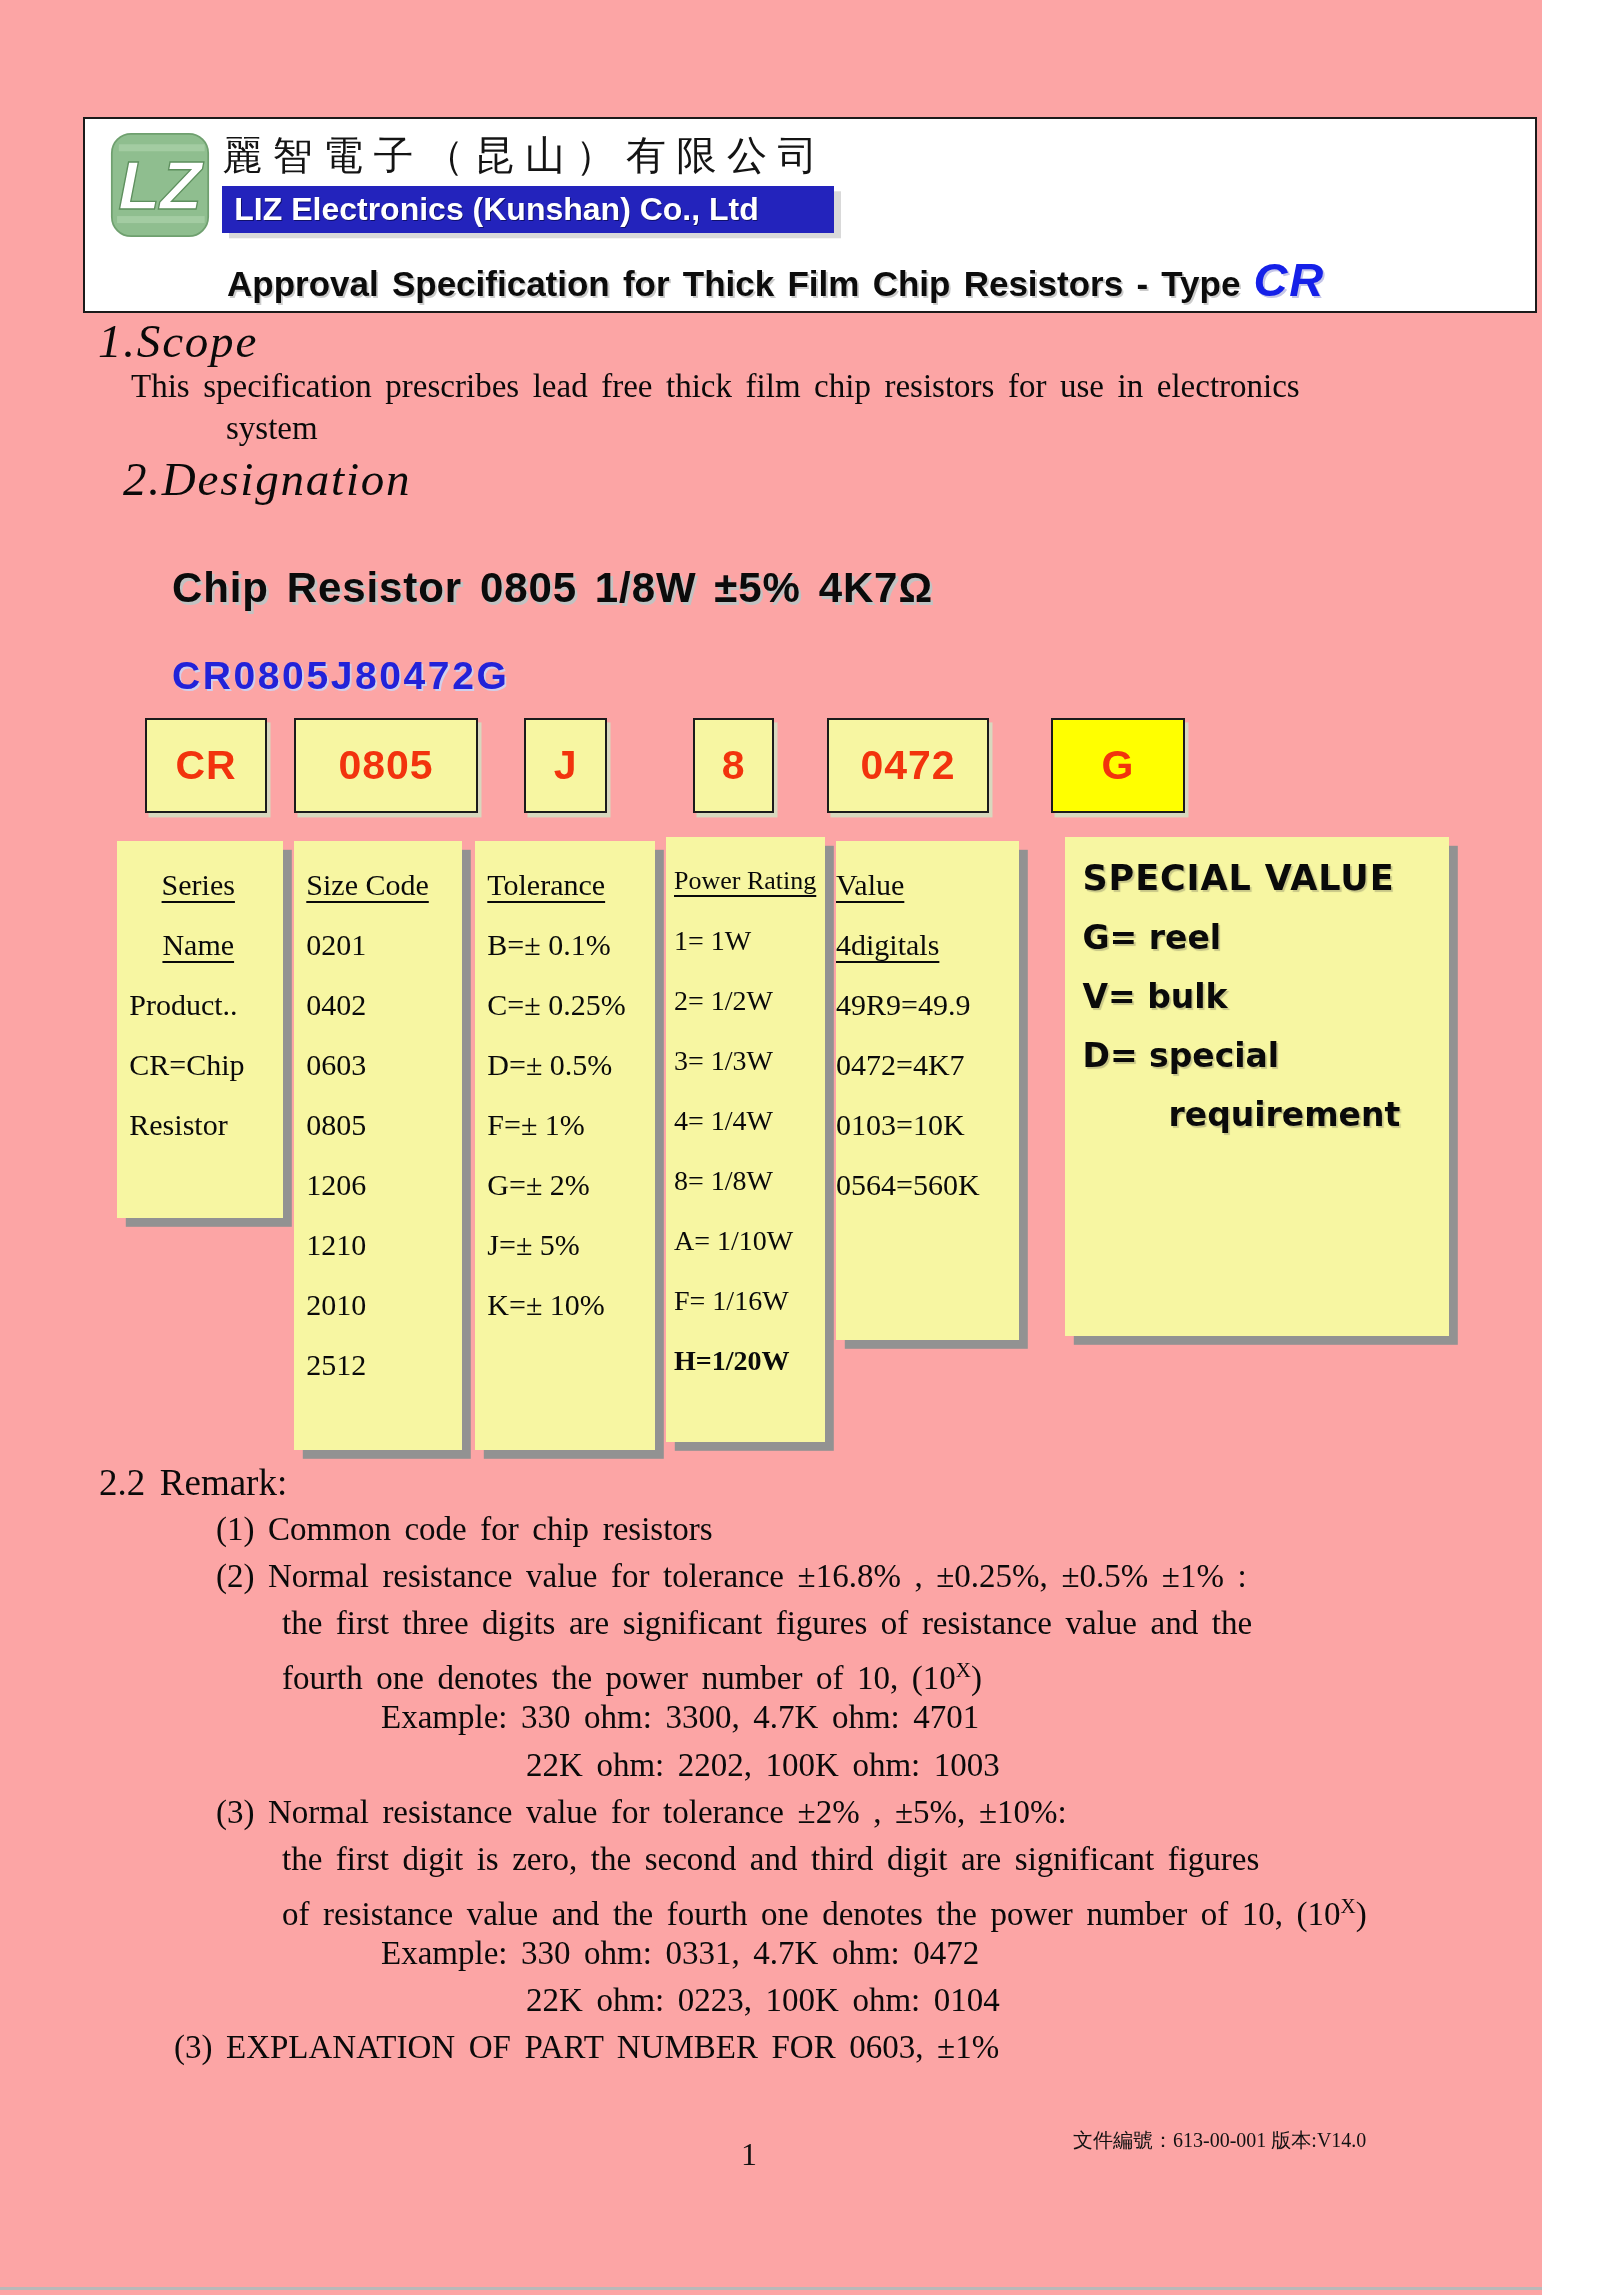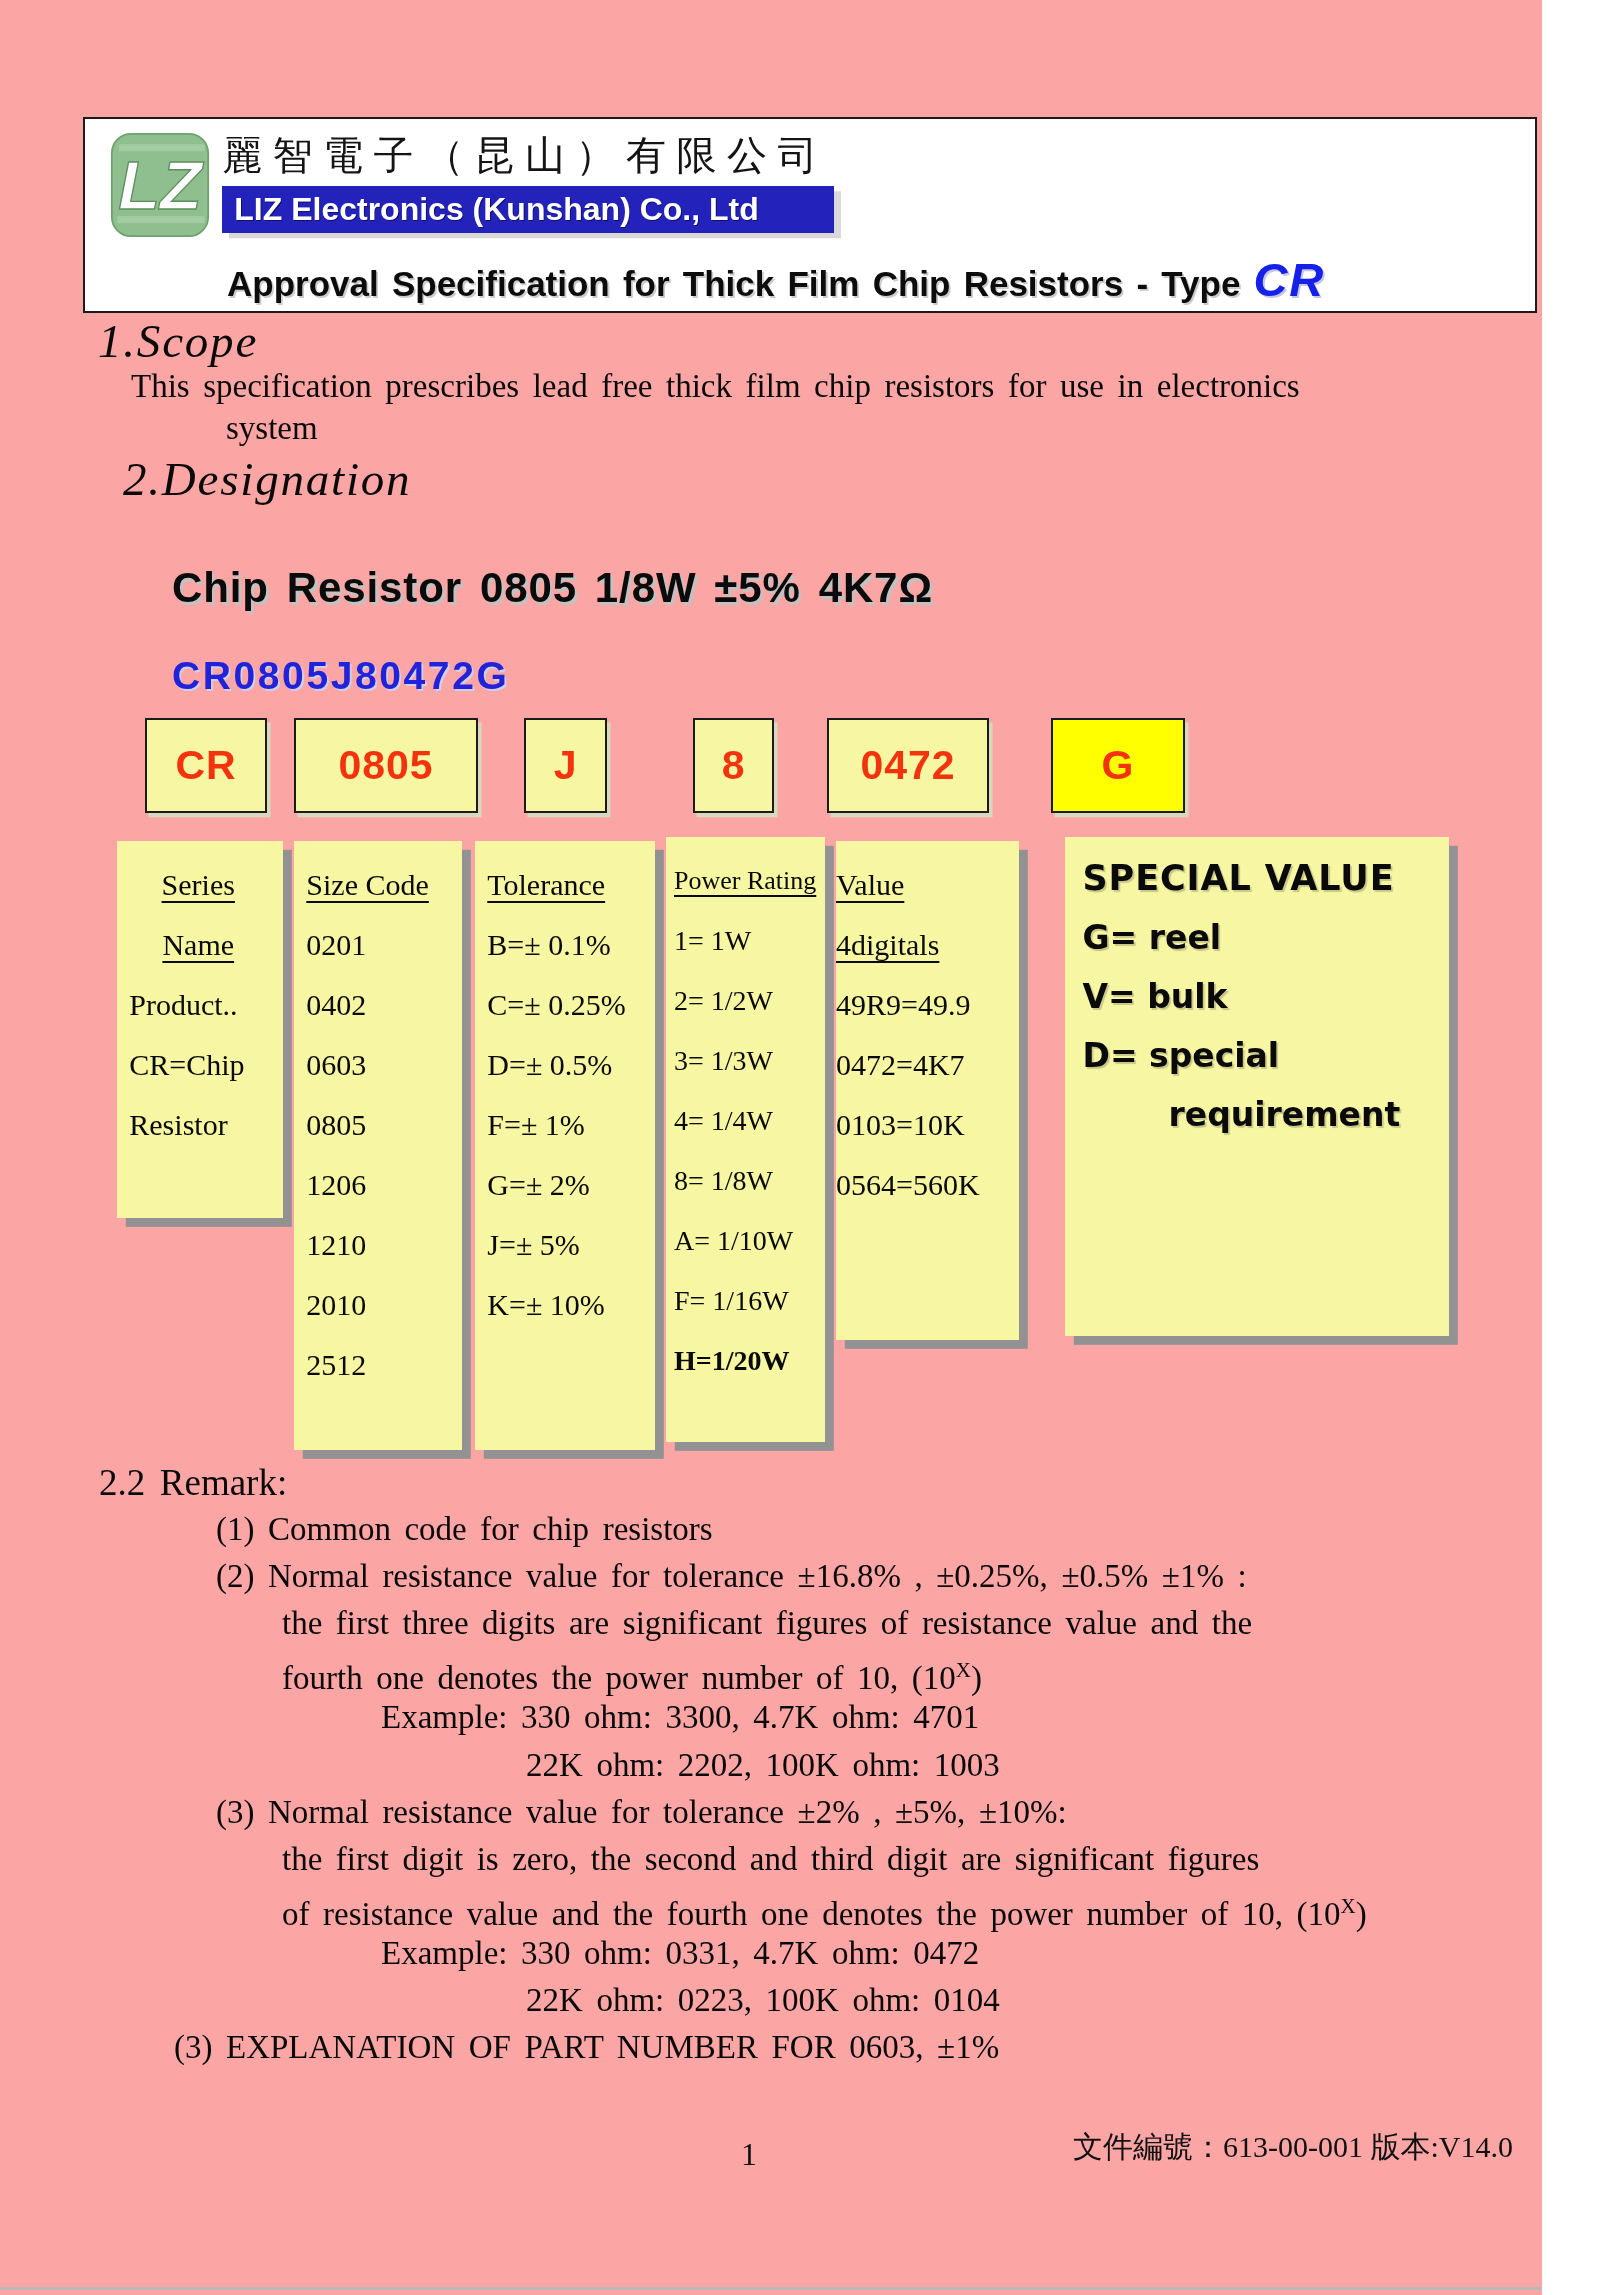--- a/index.html
+++ b/index.html
@@ -98,21 +98,21 @@
   }
   .rline sup{font-size:21px;vertical-align:12.3px;}
   .r-heading{left:99px;font-size:37px;}
   .r-l0{left:174px;}
   .r-l1{left:216px;}
   .r-l2{left:282px;}
   .r-l3{left:381px;}
   .r-l4{left:526px;}
   
   .footer-page{position:absolute;left:741px;top:2136px;font-size:32px;}
-  .footer-doc{position:absolute;left:1073px;top:2127px;font-size:30px;white-space:nowrap;}
+  .footer-doc{position:absolute;left:1073px;top:2127px;font-size:20px;white-space:nowrap;}
   .page-bottom-edge{position:absolute;left:0;top:2287px;width:1622px;height:2.6px;background:#b9b9b9;}
 </style>
 </head>
 <body>
 
 <div class="page">
 
   <div class="header-box">
     <svg class="logo" viewBox="0 0 114 121" xmlns="http://www.w3.org/2000/svg">
       <rect x="2" y="2" width="110" height="117" rx="22" fill="#8fbe8f" stroke="#6fa06f" stroke-width="2"></rect>

